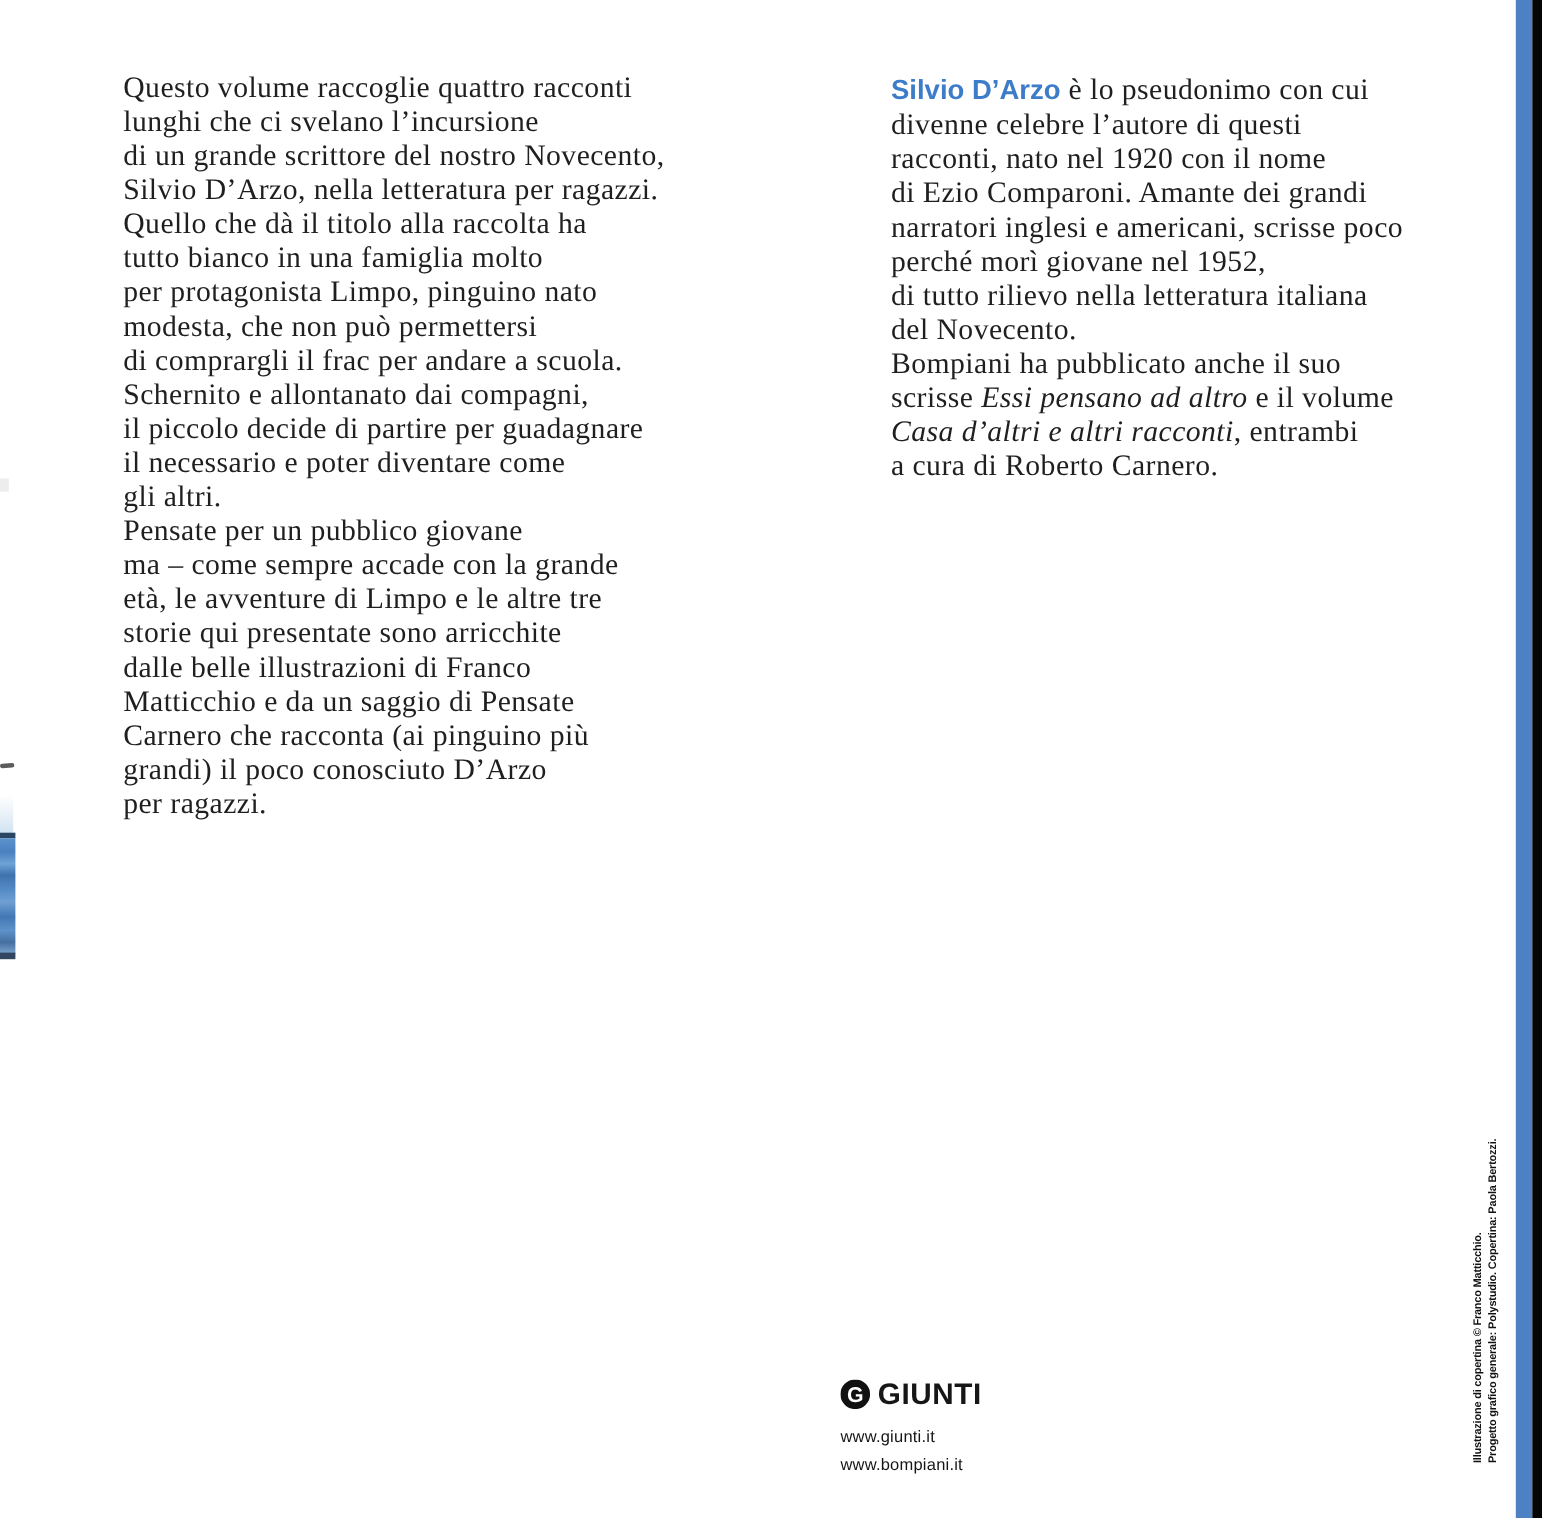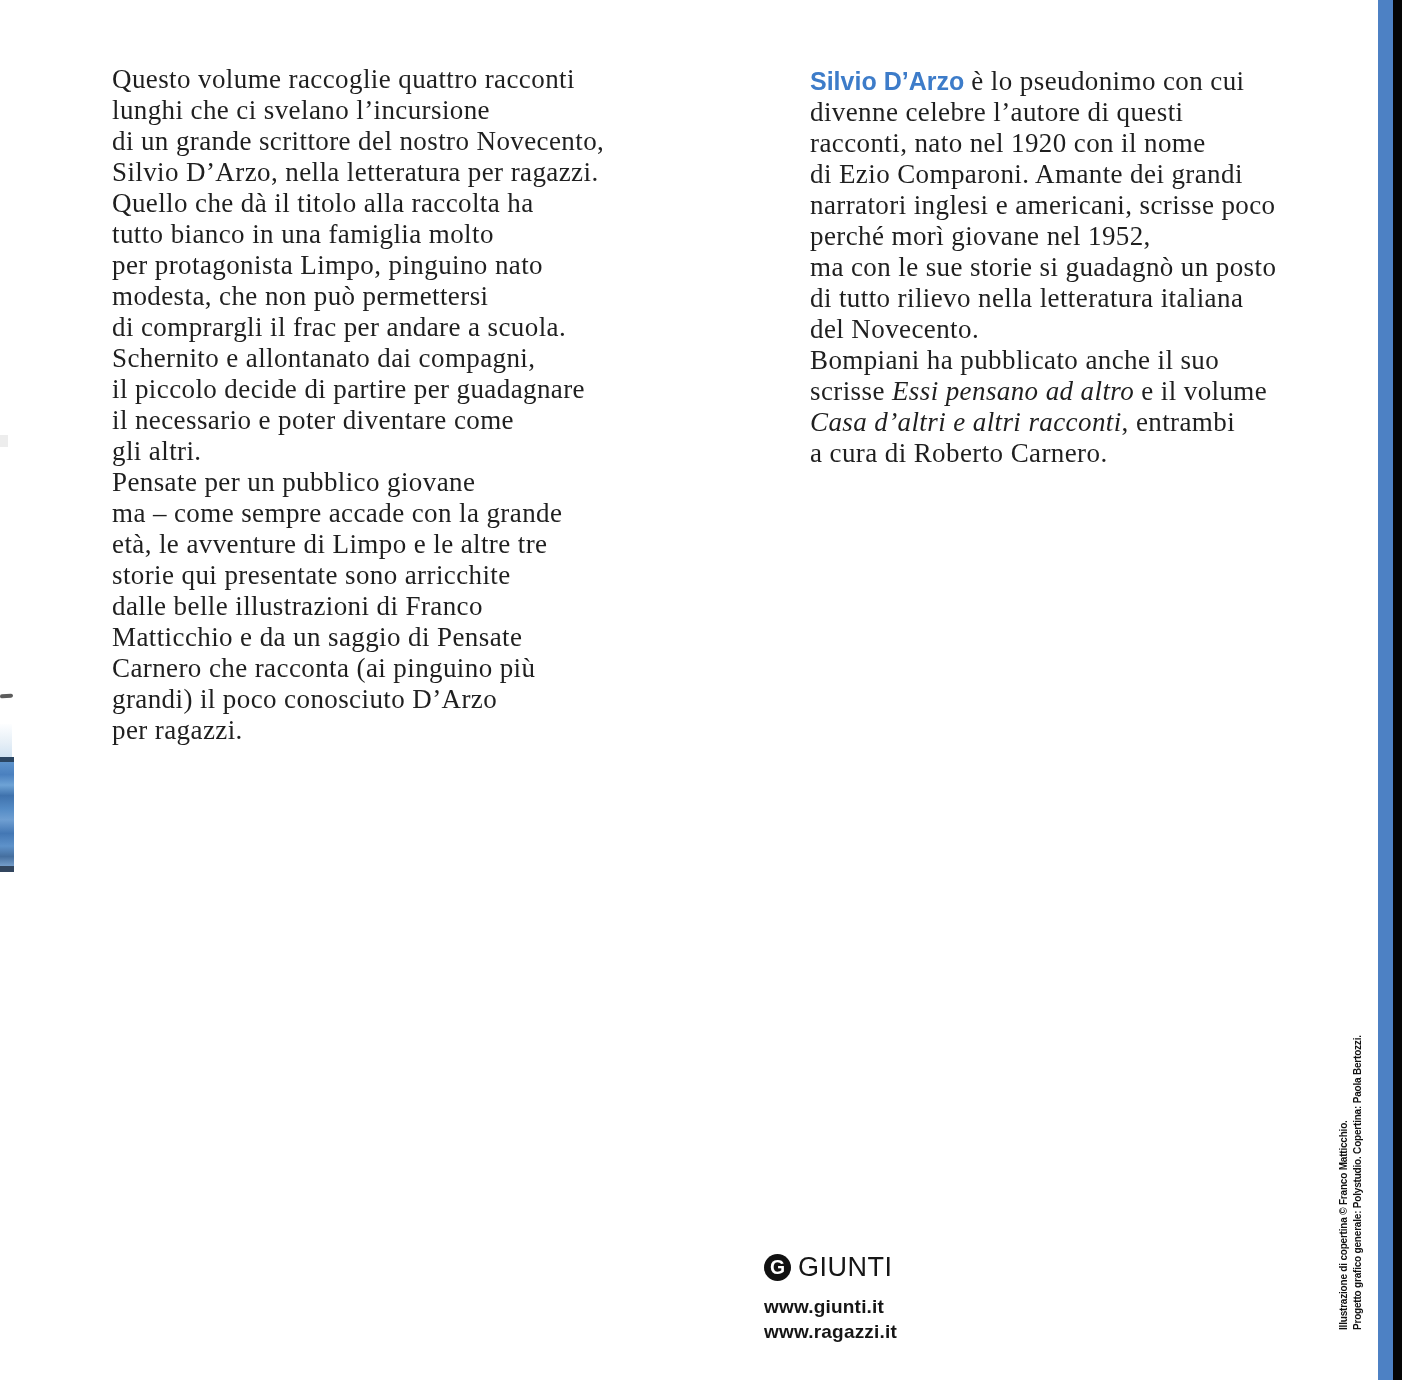--- a/index.html
+++ b/index.html
@@ -32,30 +32,30 @@
     font-size: 25px;
     letter-spacing: 0px;
   }
 
   
   .publisher { position: absolute; left: 764px; top: 1252px; }
   .logo-row { display: flex; align-items: center; gap: 7px; }
   .g-icon { width: 27px; height: 27px; display: block; }
   .logo-text {
     font-family: "Liberation Sans", sans-serif;
-    font-weight: normal;
+    font-weight: bold;
     font-size: 27px;
     letter-spacing: 0.5px;
     color: #161616;
   }
   .urls { margin-top: 11px; }
   .url {
     font-family: "Liberation Sans", sans-serif;
-    font-weight: bold;
-    font-size: 19px;
+    font-weight: normal;
+    font-size: 15px;
     line-height: 25px;
     color: #151515;
     letter-spacing: 0.2px;
   }
 
   
   .credits {
     position: absolute;
     left: 1364px; top: 1303px;
     width: 334px; height: 27px;
@@ -126,40 +126,39 @@
       <div class="line">grandi) il poco conosciuto D’Arzo</div>
       <div class="line">per ragazzi.</div>
     </div>
   <div class="col col-right">
       <div class="line"><span class="seg-author" style="color: rgb(61, 124, 201); text-align: right;">Silvio D’Arzo</span><span class="seg-normal"> è lo pseudonimo con cui</span></div>
       <div class="line"><span class="seg-normal">divenne celebre l’autore di questi</span></div>
       <div class="line"><span class="seg-normal">racconti, nato nel 1920 con il nome</span></div>
       <div class="line"><span class="seg-normal">di Ezio Comparoni. Amante dei grandi</span></div>
       <div class="line"><span class="seg-normal">narratori inglesi e americani, scrisse poco</span></div>
       <div class="line"><span class="seg-normal">perché morì giovane nel 1952,</span></div>
-      <div class="line"><span class="seg-normal">ma con le sue storie si guadagnò un posto</span></div>
       <div class="line"><span class="seg-normal">di tutto rilievo nella letteratura italiana</span></div>
       <div class="line"><span class="seg-normal">del Novecento.</span></div>
       <div class="line"><span class="seg-normal">Bompiani ha pubblicato anche il suo</span></div>
       <div class="line"><span class="seg-normal">scrisse </span><span class="seg-italic">Essi pensano ad altro</span><span class="seg-normal"> e il volume</span></div>
       <div class="line"><span class="seg-italic">Casa d’altri e altri racconti</span><span class="seg-normal">, entrambi</span></div>
       <div class="line"><span class="seg-normal">a cura di Roberto Carnero.</span></div>
     </div>
 
   <div class="publisher">
     <div class="logo-row">
       <svg class="g-icon" viewBox="0 0 32 32" aria-hidden="true">
         <circle cx="16" cy="16" r="16" fill="#111111"></circle>
         <text x="16" y="24" text-anchor="middle" font-family="Liberation Sans, sans-serif" font-weight="bold" font-size="23" fill="#ffffff">G</text>
       </svg>
       <span class="logo-text">GIUNTI</span>
     </div>
     <div class="urls">
       <div class="url">www.giunti.it</div>
-      <div class="url">www.ragazzi.it</div>
+      <div class="url">www.bompiani.it</div>
     </div>
   </div>
 
   <div class="credits">
     <div class="credit-line">Illustrazione di copertina © Franco Matticchio.</div>
     <div class="credit-line">Progetto grafico generale: Polystudio. Copertina: Paola Bertozzi.</div>
   </div>
 
   <div class="stripe-blue" style="background: rgb(77, 129, 196);"></div>
   <div class="stripe-black" style="background: rgb(5, 5, 5);"></div>

